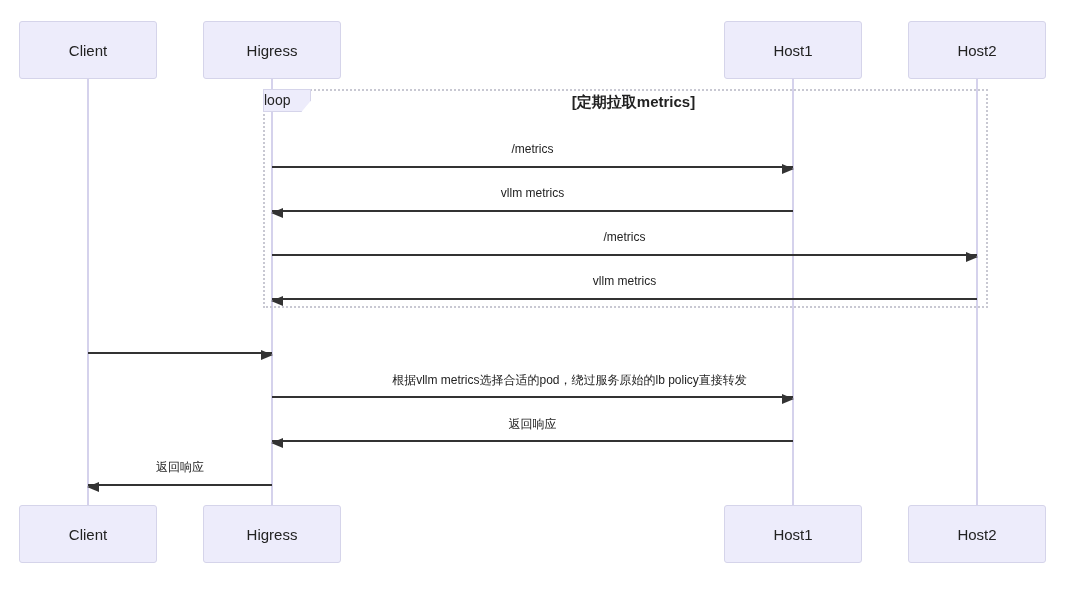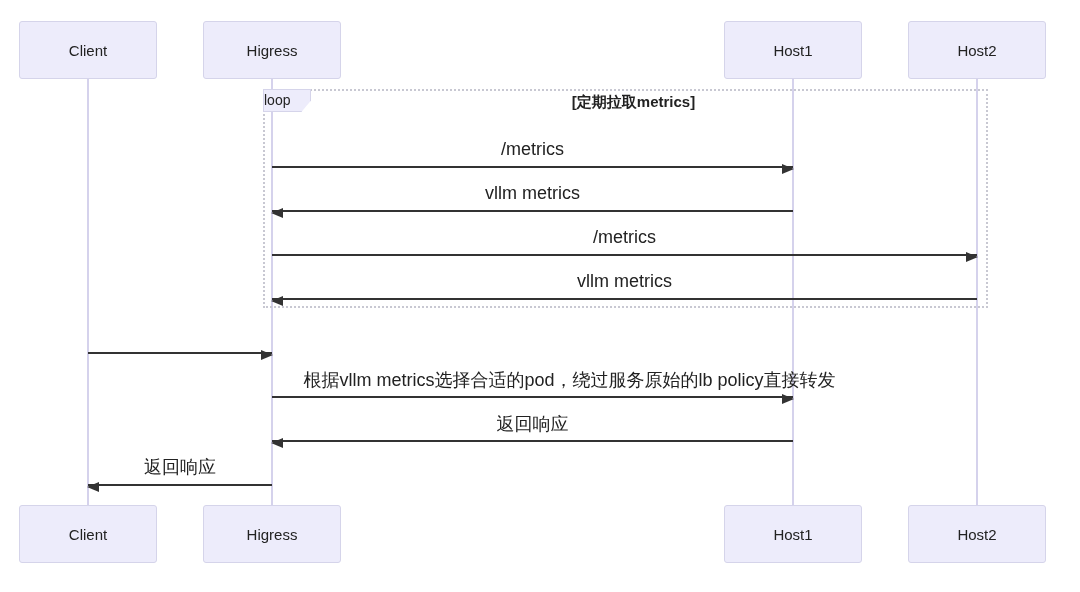--- a/index.html
+++ b/index.html
@@ -41,21 +41,21 @@
     padding-bottom:2px;
     font-size:14px;color:var(--text);
   }
   .loop-condition{
     position:absolute;left:263px;top:93px;width:725px;
     text-align:center;font-size:15px;font-weight:bold;color:var(--text);
     white-space:nowrap;
     margin-left:8px;
   }
   .msg-label{
-    position:absolute;text-align:center;font-size:18px;color:var(--text);
+    position:absolute;text-align:center;font-size:12px;color:var(--text);
     white-space:nowrap;line-height:17px;
   }
   .msg-line{
     position:absolute;height:0;border-top:2px solid var(--line);
   }
   .arrow-head{
     position:absolute;top:-4px;width:0;height:0;display:block;
   }
   .dir-right .arrow-head{
     right:-1px;

